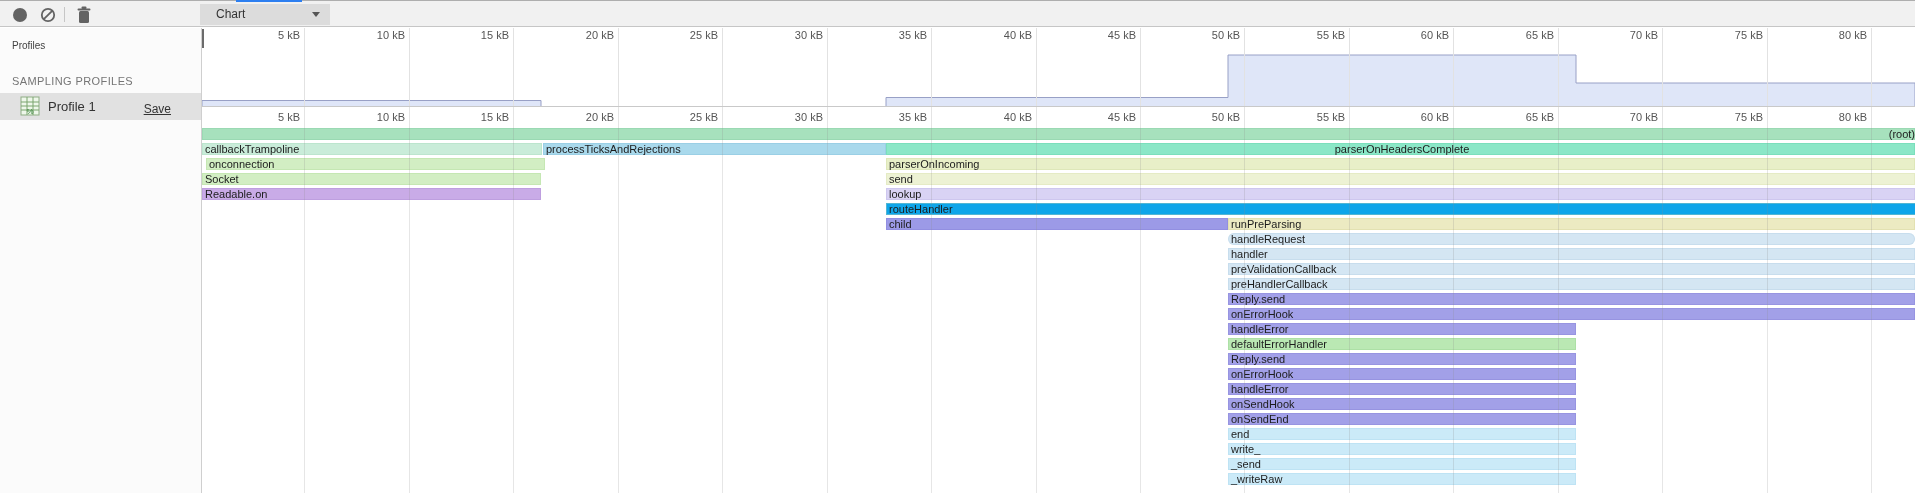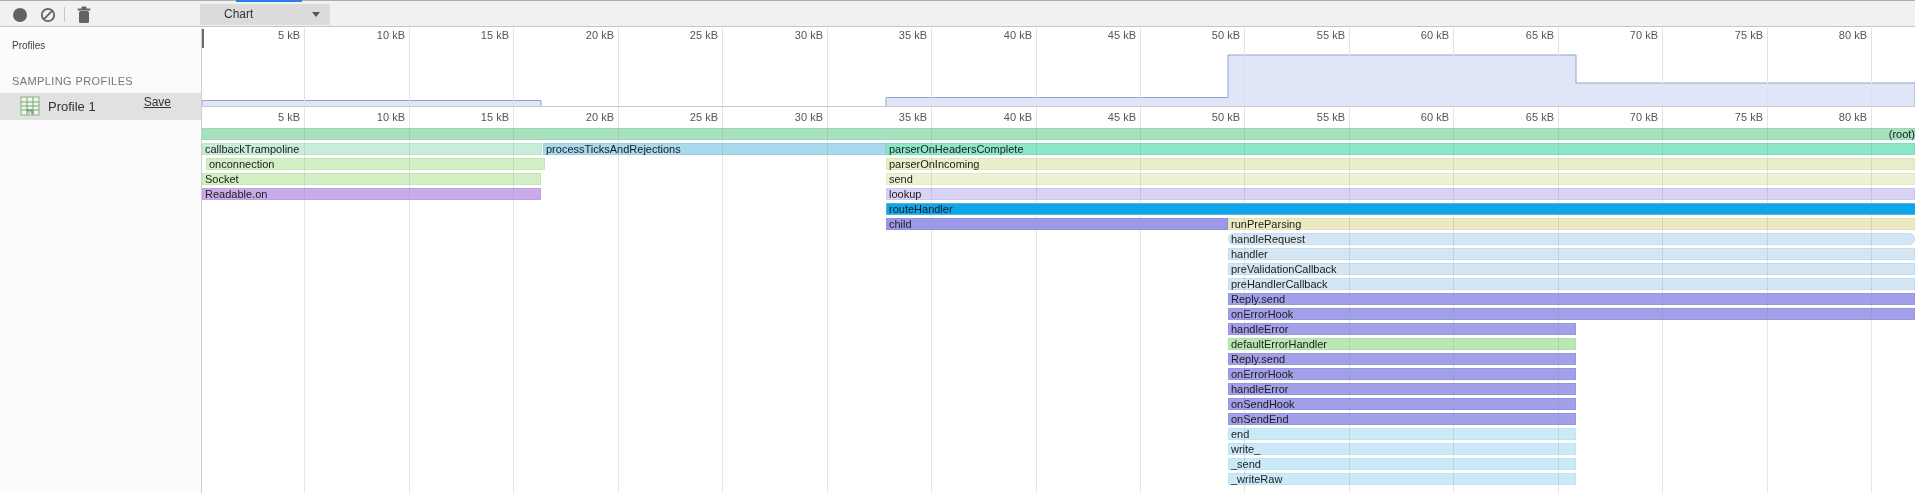--- a/index.html
+++ b/index.html
@@ -8,33 +8,33 @@
   .toolbar { position:absolute; left:0; top:0; width:1915px; height:27px;
     background:#f1f1f1; border-top:1px solid #aeaeae; border-bottom:1px solid #c6c6c6; }
   .blue-strip { position:absolute; top:0; left:236px; width:66px; height:2px; background:#2d7ff0; }
   .tb-icon { position:absolute; top:6px; width:16px; height:16px; cursor:pointer; }
   .record-dot { left:12px; }
   .record-dot svg, .clear-icon svg, .trash-icon svg { display:block; }
   .clear-icon { left:40px; }
   .tb-sep { position:absolute; left:64px; top:6px; width:1px; height:15px; background:#c6c6c6; }
   .trash-icon { left:76px; top:5px; height:18px; }
   .view-select { position:absolute; left:200px; top:3px; width:130px; height:21px;
-    background:#dcdcdc; color:#333; font-size:12px; line-height:21px; padding:0 24px;
+    background:#dcdcdc; color:#333; font-size:12px; line-height:21px; padding:0 16px;
     cursor:pointer; }
   .view-select .caret { position:absolute; right:10px; top:8px; width:0; height:0;
     border-left:4px solid transparent; border-right:4px solid transparent;
     border-top:5px solid #555; }
   .sidebar { position:absolute; left:0; top:28px; width:202px; height:465px;
     background:#fbfbfb; border-right:1px solid #cfcfcf; }
   .sidebar-title { padding:12px 0 0 12px; font-size:10px; color:#424242; }
   .sidebar-section { padding:24px 0 6px 12px; font-size:11px; color:#757575; letter-spacing:.4px; }
   .profile-row { position:relative; height:27px; background:#e1e1e1; cursor:pointer; }
   .profile-icon { position:absolute; left:20px; top:3px; width:20px; height:20px; }
   .profile-name { position:absolute; left:48px; top:6px; font-size:13px; color:#333; }
-  .save-link { position:absolute; right:30px; top:2px; font-size:12px; color:#333;
+  .save-link { position:absolute; right:30px; top:9px; font-size:12px; color:#333;
     text-decoration:underline; cursor:pointer; }
   .chart { position:absolute; left:202px; top:27px; width:1713px; height:466px; background:#fff; }
   .gridline-top { position:absolute; top:1px; height:79px; width:1px; background:#e2e2e2; z-index:3; }
   .gridline-tick { position:absolute; top:80px; height:21px; width:1px; background:#e4e4e4; z-index:3; }
   .gridline-flame { position:absolute; top:101px; height:365px; width:1px;
     background:rgba(140,140,140,0.22); z-index:3; }
   .ruler-label { position:absolute; font-size:11px; color:#555; transform:translateX(-100%);
     padding-right:4px; white-space:nowrap; z-index:4; }
   .ruler1 .ruler-label { top:2px; }
   .ruler2 .ruler-label { top:84px; }
@@ -137,21 +137,21 @@
       <span class="ruler-label" style="left: 1251px;">60 kB</span>
       <span class="ruler-label" style="left: 1356px;">65 kB</span>
       <span class="ruler-label" style="left: 1460px;">70 kB</span>
       <span class="ruler-label" style="left: 1565px;">75 kB</span>
       <span class="ruler-label" style="left: 1669px;">80 kB</span>
     </div>
   <div class="flame">
       <div class="flame-bar" style="left: 0px; top: 0px; width: 1713px; height: 12px; background: rgb(167, 225, 189); box-shadow: rgba(130, 200, 160, 0.333) 0px 0px 0px 1px inset; text-align: right;">(root)</div>
       <div class="flame-bar" style="left: 0px; top: 15px; width: 340px; height: 12px; background: rgb(201, 236, 217); box-shadow: rgba(162, 215, 186, 0.333) 0px 0px 0px 1px inset;">callbackTrampoline</div>
       <div class="flame-bar" style="left: 341px; top: 15px; width: 343px; height: 12px; background: rgb(169, 217, 236); box-shadow: rgba(127, 188, 216, 0.333) 0px 0px 0px 1px inset;">processTicksAndRejections</div>
-      <div class="flame-bar" style="left: 684px; top: 15px; width: 1029px; height: 12px; background: rgb(139, 231, 199); box-shadow: rgba(94, 207, 168, 0.333) 0px 0px 0px 1px inset;">parserOnHeadersComplete</div>
+      <div class="flame-bar" style="left: 684px; top: 15px; width: 1029px; height: 12px; background: rgb(139, 231, 199); box-shadow: rgba(94, 207, 168, 0.333) 0px 0px 0px 1px inset; text-align: center;">parserOnHeadersComplete</div>
       <div class="flame-bar" style="left: 4px; top: 30px; width: 339px; height: 12px; background: rgb(210, 238, 195); box-shadow: rgba(170, 219, 146, 0.333) 0px 0px 0px 1px inset;">onconnection</div>
       <div class="flame-bar" style="left: 684px; top: 30px; width: 1029px; height: 12px; background: rgb(232, 239, 200); box-shadow: rgba(204, 216, 155, 0.333) 0px 0px 0px 1px inset;">parserOnIncoming</div>
       <div class="flame-bar" style="left: 0px; top: 45px; width: 339px; height: 12px; background: rgb(210, 238, 195); box-shadow: rgba(170, 219, 146, 0.333) 0px 0px 0px 1px inset;">Socket</div>
       <div class="flame-bar" style="left: 684px; top: 45px; width: 1029px; height: 12px; background: rgb(237, 242, 212); box-shadow: rgba(212, 223, 168, 0.333) 0px 0px 0px 1px inset;">send</div>
       <div class="flame-bar" style="left: 0px; top: 60px; width: 339px; height: 12px; background: rgb(201, 171, 231); box-shadow: rgba(169, 136, 207, 0.333) 0px 0px 0px 1px inset;">Readable.on</div>
       <div class="flame-bar" style="left: 684px; top: 60px; width: 1029px; height: 12px; background: rgb(217, 211, 244); box-shadow: rgba(185, 176, 228, 0.333) 0px 0px 0px 1px inset;">lookup</div>
       <div class="flame-bar" style="left: 684px; top: 75px; width: 1040px; height: 12px; background: #0ea5e9; box-shadow: rgba(216, 217, 168, 0.333) 0px 0px 0px 1px inset;">routeHandler</div>
       <div class="flame-bar" style="left: 684px; top: 90px; width: 342px; height: 12px; background: rgb(156, 154, 231); box-shadow: rgba(127, 124, 212, 0.333) 0px 0px 0px 1px inset;">child</div>
       <div class="flame-bar" style="left: 1026px; top: 90px; width: 687px; height: 12px; background: rgb(236, 234, 194); box-shadow: rgba(210, 207, 148, 0.333) 0px 0px 0px 1px inset;">runPreParsing</div>
       <div class="flame-bar" style="left: 1026px; top: 105px; width: 687px; height: 12px; background: rgb(212, 230, 243); box-shadow: rgba(174, 203, 226, 0.333) 0px 0px 0px 1px inset; border-radius: 6px;">handleRequest</div>

